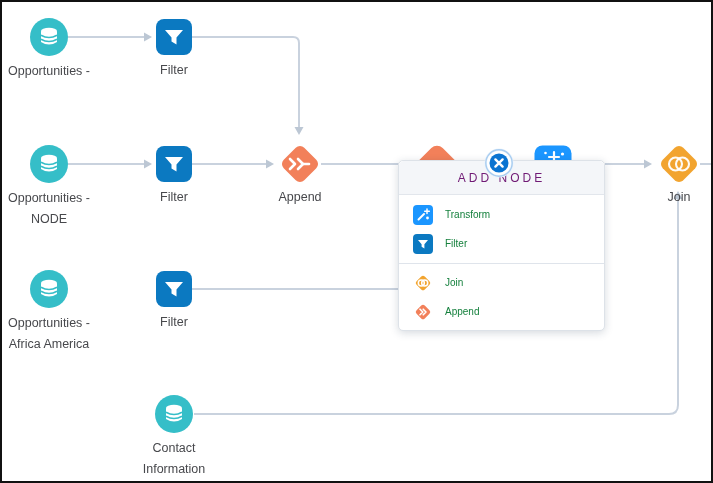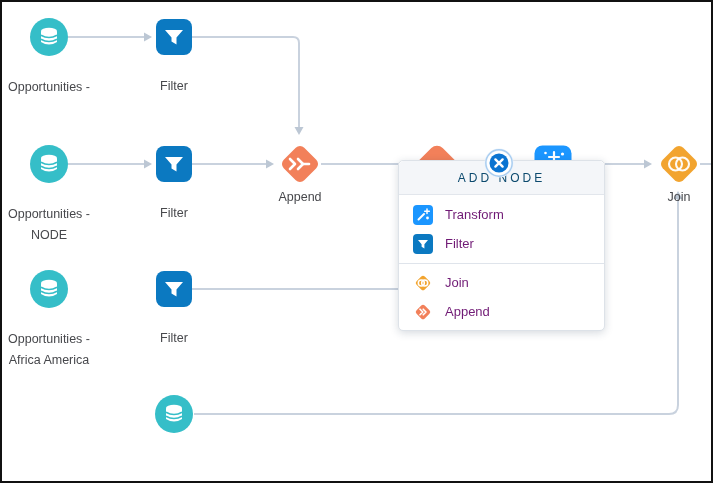--- a/index.html
+++ b/index.html
@@ -5,43 +5,43 @@
   * { margin:0; padding:0; box-sizing:border-box; }
   body { font-family:"Liberation Sans", sans-serif; background:#888; }
   .frame {
     position:relative; width:713px; height:483px;
     border:2px solid #111; background:#fff; overflow:hidden;
   }
   .canvas { position:absolute; left:0; top:0; width:709px; height:479px; }
   svg.edges { position:absolute; left:0; top:0; z-index:1; }
   .node { position:absolute; width:124px; display:flex; flex-direction:column; align-items:center; z-index:2; }
   .node .shape { flex:0 0 auto; cursor:pointer; }
-  .nlabel { margin-top:21px; text-align:center; font-size:12.5px; line-height:21px; color:#47484c; }
+  .nlabel { margin-top:5px; text-align:center; font-size:12.5px; line-height:21px; color:#47484c; }
   .nlabel.diamond { margin-top:1px; }
   .hidden-node { position:absolute; z-index:2; }
 
   .popup {
     position:absolute; left:396px; top:158px; width:207px; z-index:5;
     background:#fff; border:1px solid #dde2e8; border-radius:5px;
     box-shadow:0 2px 8px rgba(30,50,80,.18);
   }
   .popup-header {
     height:34px; display:flex; align-items:center; justify-content:center;
     background:#f4f6f9; border-bottom:1px solid #e2e6ec;
     border-radius:5px 5px 0 0;
-    font-size:12px; letter-spacing:3px; font-weight:500; color:#0c4a6e;
+    font-size:12px; letter-spacing:3px; font-weight:500; color:#701a75;
   }
   .popup-group { padding:5px 0; }
   .popup-group.last { padding:4px 0 4px 0; }
   .popup-divider { border:none; border-top:1px solid #dfe4eb; }
   .menu-item {
     height:29px; display:flex; align-items:center; padding:0 14px; cursor:pointer;
   }
   .menu-item svg { flex:0 0 auto; margin-right:12px; }
-  .menu-item span { font-size:13px; color:#701a75;text-align:right; }
+  .menu-item span { font-size:10px; color:#15803d;text-align:right; }
 
   .close-btn { position:absolute; left:481px; top:145px; z-index:6; cursor:pointer; }
 </style>
 </head>
 <body>
 
 <div class="frame">
 <div class="canvas">
 
   <svg class="edges" width="709" height="479">
@@ -154,20 +154,24 @@
   </div>
 
   <div class="node" style="left:110px; top:393px;">
     <svg class="shape" width="38" height="38">
       <circle cx="19" cy="19" r="19" fill="#35BEC8"></circle>
       <ellipse cx="19" cy="13" rx="8" ry="3.2" fill="#fff"></ellipse>
       <path d="M11,13 V24 Q19,29 27,24 V13 Q19,18 11,13 Z" fill="#fff"></path>
       <path d="M11,17.2 Q19,21.8 27,17.2" fill="none" stroke-width="1.7" stroke="#35BEC8"></path>
       <path d="M11,21.2 Q19,25.8 27,21.2" fill="none" stroke-width="1.7" stroke="#35BEC8"></path>
     </svg>
+    <div class="nlabel">
+      <div>Contact</div>
+      <div>Information</div>
+    </div>
   </div>
 
   <div class="node" style="left:615px; top:140px;">
     <svg class="shape" width="44" height="44">
       <rect x="7.5" y="7.5" width="29" height="29" rx="6" transform="rotate(45 22 22)" fill="#F2A42F"></rect>
       <circle cx="18.5" cy="22" r="6.5" fill="none" stroke="#fff" stroke-width="2.1" opacity="0.95"></circle>
       <circle cx="25.5" cy="22" r="6.5" fill="none" stroke="#fff" stroke-width="2.1" opacity="0.95"></circle>
     </svg>
     <div class="nlabel diamond">
       <div>Join</div>

